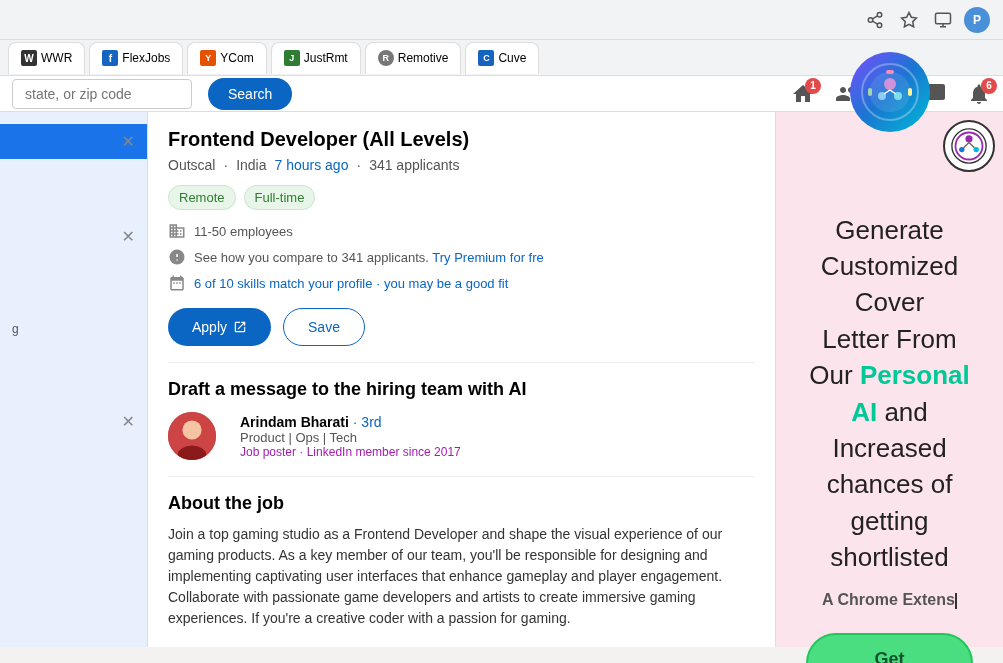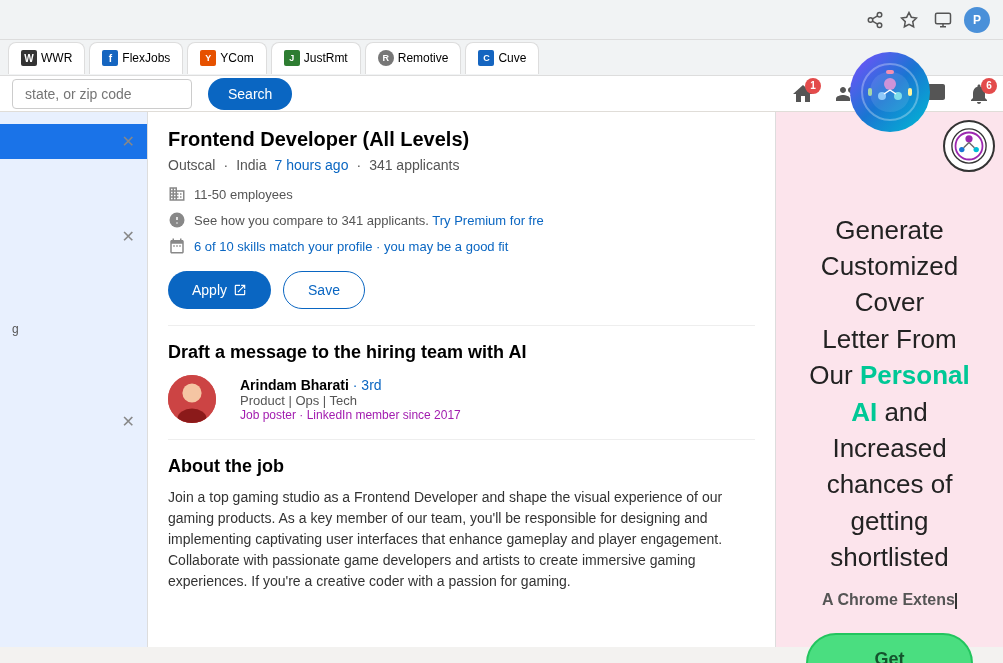--- a/index.html
+++ b/index.html
@@ -195,20 +195,24 @@
   <div class="job-area">
     <h1 class="job-title">Frontend Developer (All Levels)</h1>
     <div class="job-meta">
       <span>Outscal</span>
       <span>·</span>
       <span>India</span>
       <span class="time-ago">7 hours ago</span>
       <span>·</span>
       <span>341 applicants</span>
     </div>
+    <div class="tags">
+      <span class="tag tag-remote">Remote</span>
+      <span class="tag tag-fulltime">Full-time</span>
+    </div>
     <div class="info-row">
       <svg viewBox="0 0 24 24" fill="#888">
           <path d="M12 7V3H2v18h20V7H12zM6 19H4v-2h2v2zm0-4H4v-2h2v2zm0-4H4V9h2v2zm0-4H4V5h2v2zm4 12H8v-2h2v2zm0-4H8v-2h2v2zm0-4H8V9h2v2zm0-4H8V5h2v2zm10 12h-8v-2h2v-2h-2v-2h2v-2h-2V9h8v10zm-2-8h-2v2h2v-2zm0 4h-2v2h2v-2z"></path>
         </svg>
       <span>11-50 employees</span>
     </div>
     <div class="info-row">
       <svg viewBox="0 0 24 24" fill="#888" width="18" height="18">
           <circle cx="12" cy="12" r="10"></circle>
           <line x1="12" y1="8" x2="12" y2="12" stroke="white" stroke-width="2"></line>

